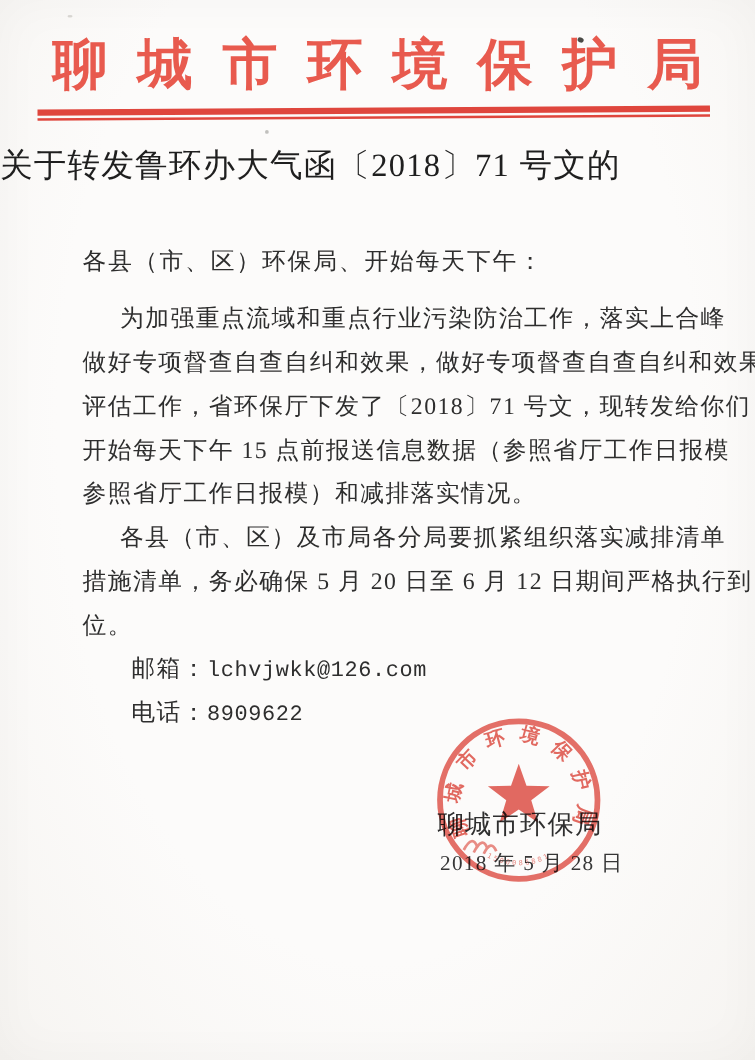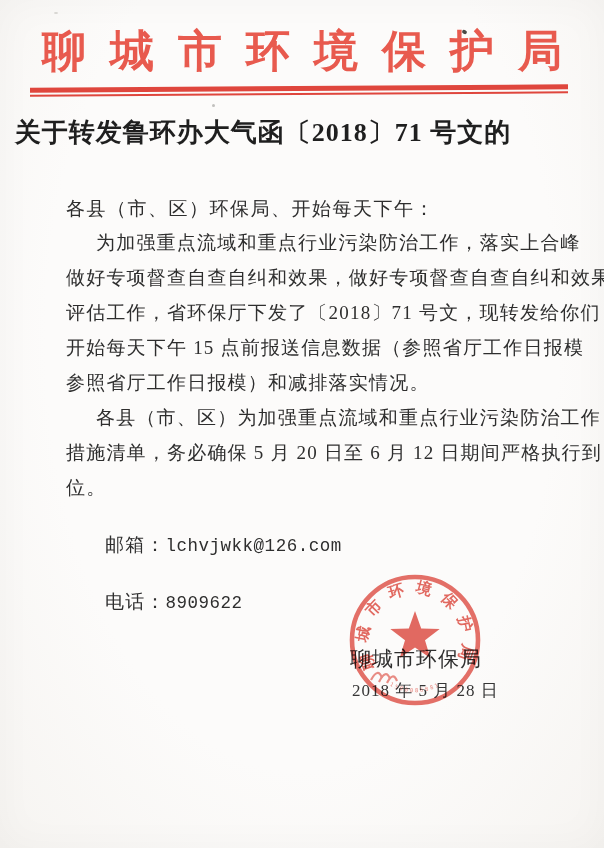--- a/index.html
+++ b/index.html
@@ -25,36 +25,36 @@
   .red-rule{
     position:absolute;top:86px;left:30px;width:538px;height:9px;
     border-top:5px solid #df463d;
     border-bottom:2px solid #df463d;
     box-sizing:border-box;
     transform:rotate(-0.35deg);
   }
   
   .doc-title{
     position:absolute;top:112px;left:0;width:526px;
-    text-align:center;color:#1f1f1f;
-    font-size:26px;font-weight:700;line-height:42px;
+    text-align:left;color:#1f1f1f;
+    font-size:26px;font-weight:400;line-height:42px;
     letter-spacing:1px;
   }
   
   .salutation{
     position:absolute;top:196px;left:66px;
     font-size:19px;color:#2e2e2e;letter-spacing:1.5px;white-space:nowrap;
   }
   .body-block{
-    position:absolute;top:225px;left:66px;width:505px;
+    position:absolute;top:238px;left:66px;width:505px;
     font-size:19px;color:#2e2e2e;line-height:35px;letter-spacing:1.2px;
   }
   .body-line{white-space:nowrap;height:35px;}
   .body-line.indent{padding-left:30px;}
-  .contact-line{padding-left:39px;white-space:nowrap;height:35px;margin-top:22px;}
+  .contact-line{padding-left:39px;white-space:nowrap;height:35px;}
   .mono{font-family:"Liberation Mono","DejaVu Sans Mono",monospace;font-size:17.5px;letter-spacing:0.5px;}
   
   .sign-agency{
     position:absolute;top:645px;left:350px;
     font-size:21px;color:#2f2f2f;letter-spacing:1px;white-space:nowrap;
   }
   .sign-date{
     position:absolute;top:679px;left:352px;
     font-size:17px;color:#363636;letter-spacing:1px;white-space:nowrap;
   }
@@ -82,21 +82,21 @@
   </div>
 
   <div class="salutation">各县（市、区）环保局、开始每天下午：</div>
 
   <div class="body-block">
     <div class="body-line indent">为加强重点流域和重点行业污染防治工作，落实上合峰</div>
     <div class="body-line">做好专项督查自查自纠和效果，做好专项督查自查自纠和效果</div>
     <div class="body-line">评估工作，省环保厅下发了〔2018〕71 号文，现转发给你们，</div>
     <div class="body-line">开始每天下午 15 点前报送信息数据（参照省厅工作日报模</div>
     <div class="body-line">参照省厅工作日报模）和减排落实情况。</div>
-    <div class="body-line indent">各县（市、区）为加强重点流域和重点行业污染防治工作</div>
+    <div class="body-line indent">各县（市、区）及市局各分局要抓紧组织落实减排清单</div>
     <div class="body-line">措施清单，务必确保 5 月 20 日至 6 月 12 日期间严格执行到</div>
     <div class="body-line">位。</div>
     <div class="contact-line">
       <span>邮箱：</span><span class="mono">lchvjwkk@126.com</span>
     </div>
     <div class="contact-line">
       <span>电话：</span><span class="mono">8909622</span>
     </div>
   </div>
 

